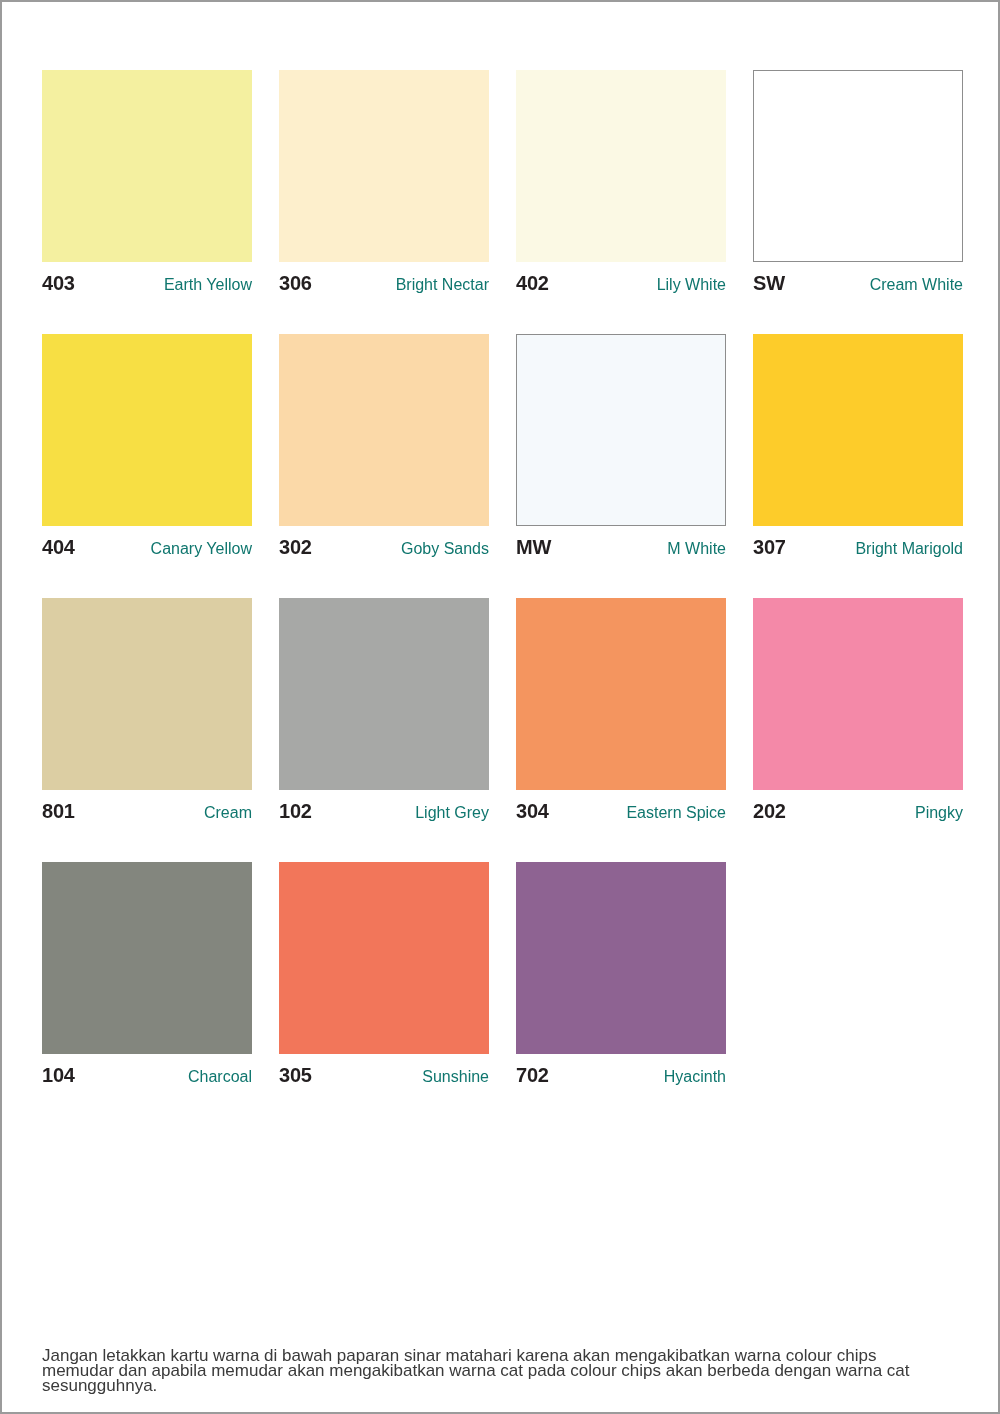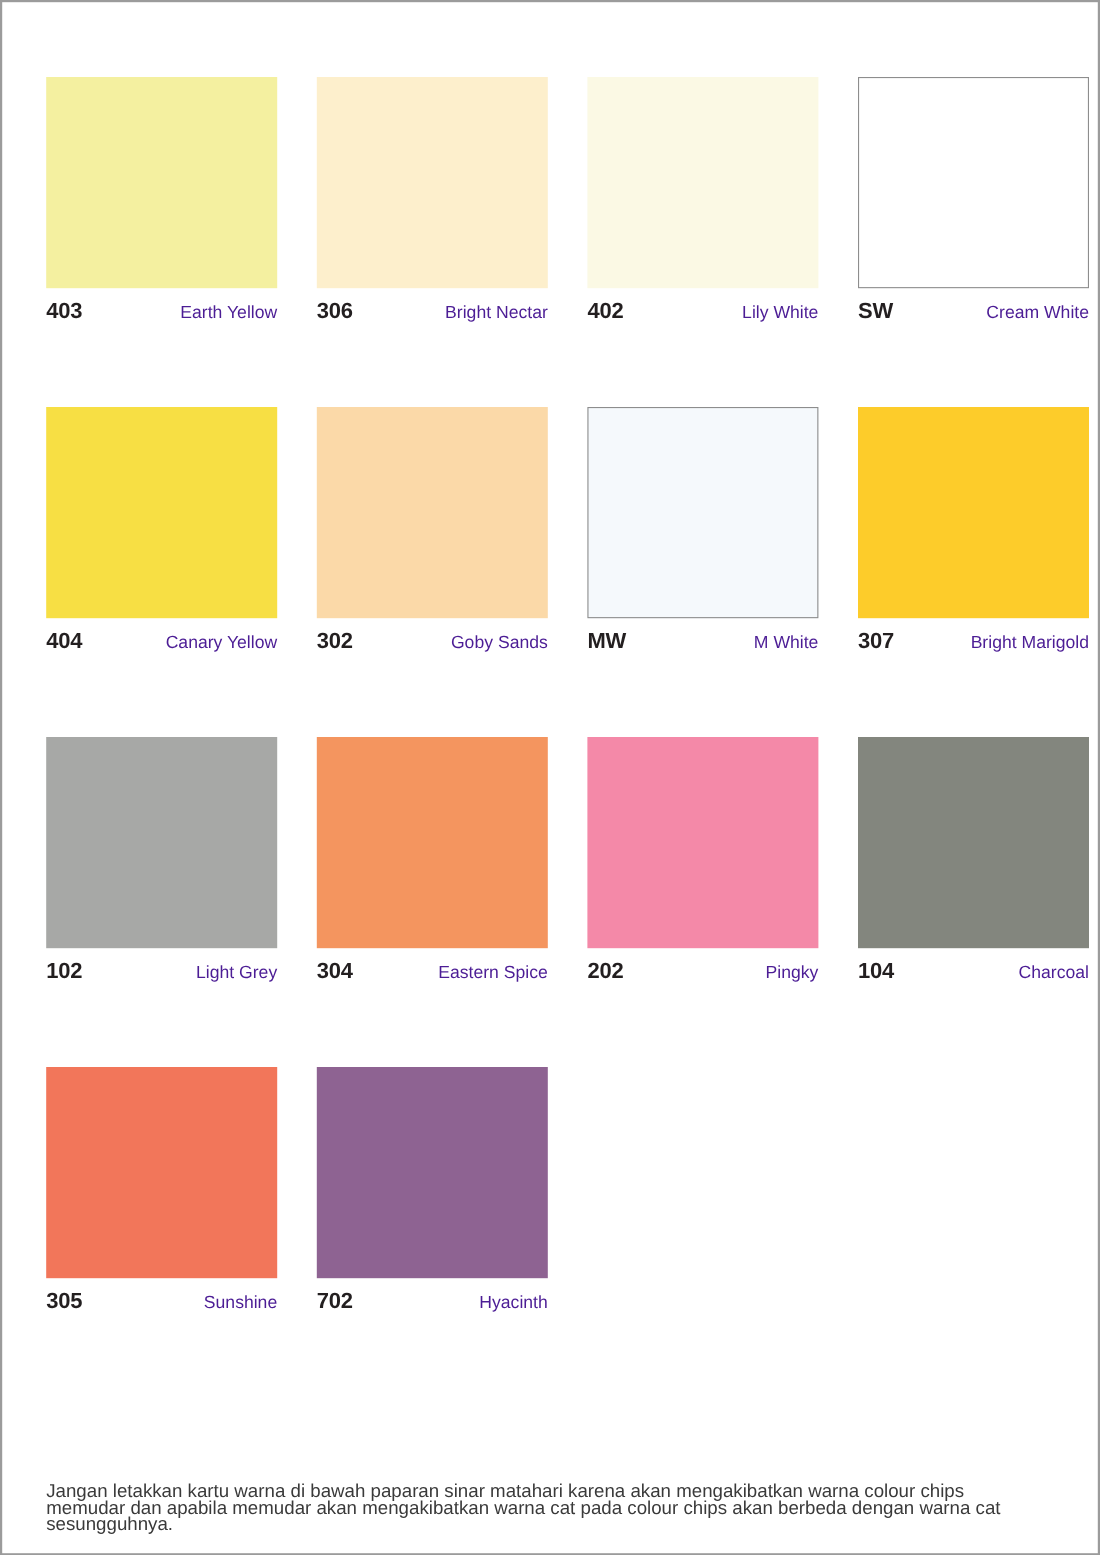--- a/index.html
+++ b/index.html
@@ -26,21 +26,20 @@
   }
   #grid {
     position: absolute;
     left: 40px;
     top: 68px;
     width: 922px;
     display: grid;
     grid-template-columns: repeat(4, 210px);
     column-gap: 27px;
     row-gap: 0px;
-    gap: 36px;
   }
   .cell {
     width: 210px;
     margin-bottom: 39px;
   }
   .chip {
     width: 210px;
     height: 192px;
     box-sizing: border-box;
   }
@@ -56,21 +55,21 @@
   }
   .code {
     font-size: 20px;
     font-weight: bold;
     letter-spacing: -0.2px;
     color: #231f20;
   }
   .cname {
     font-size: 16px;
     font-weight: normal;
-    color: #4c1d95;
+    color: #0f766e;
     text-align: center;
   }
   #footer {
     position: absolute;
     left: 40px;
     top: 1346px;
     width: 880px;
     font-size: 17px;
     line-height: 15px;
     color: #3a3a3a;
@@ -131,20 +130,27 @@
         </div>
       </div>
       <div class="cell">
         <div class="chip" style="background-color: rgb(253, 204, 42);"></div>
         <div class="label-row">
           <span class="code">307</span>
           <span class="cname">Bright Marigold</span>
         </div>
       </div>
       <div class="cell">
+        <div class="chip" style="background-color: rgb(220, 206, 163);"></div>
+        <div class="label-row">
+          <span class="code">801</span>
+          <span class="cname">Cream</span>
+        </div>
+      </div>
+      <div class="cell">
         <div class="chip" style="background-color: rgb(167, 168, 166);"></div>
         <div class="label-row">
           <span class="code">102</span>
           <span class="cname">Light Grey</span>
         </div>
       </div>
       <div class="cell">
         <div class="chip" style="background-color: rgb(244, 149, 95);"></div>
         <div class="label-row">
           <span class="code">304</span>

